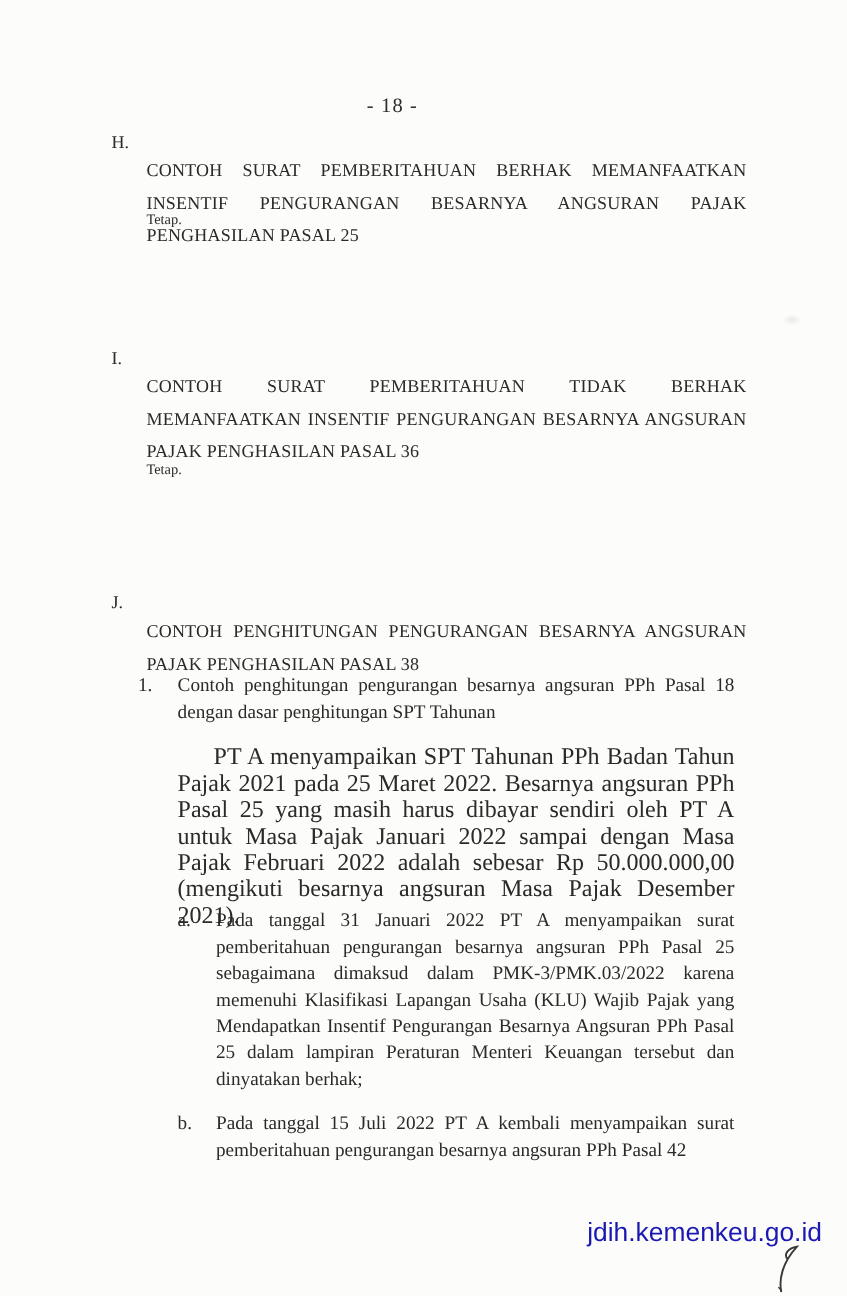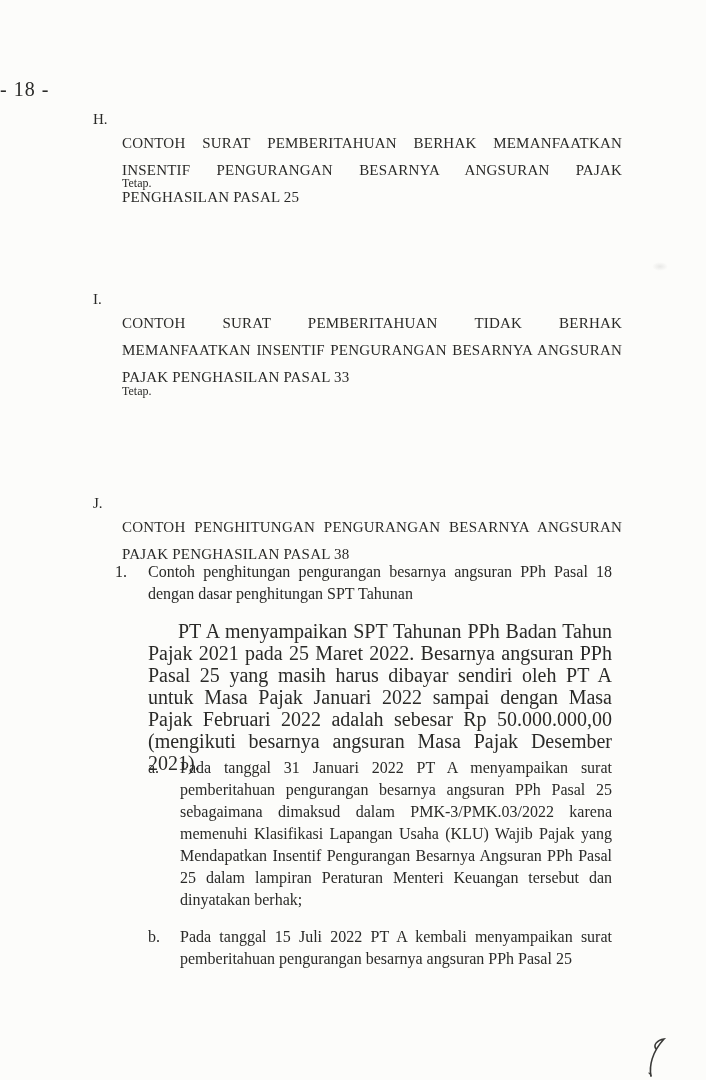--- a/index.html
+++ b/index.html
@@ -10,21 +10,22 @@
     background: #fcfcfa;
     font-family: "Liberation Serif", serif;
     color: #2a2a28;
     overflow: hidden;
   }
   .page-number {
     position: absolute;
     top: 78px;
     left: 0;
     width: 654px;
-    font-size: 20px;
+    text-align: center;
+    font-size: 17px;
     letter-spacing: 1px;
   }
   .section {
     position: absolute;
     left: 93px;
     width: 529px;
     display: flex;
     font-size: 15px;
     line-height: 27px;
   }
@@ -108,21 +109,21 @@
   <div class="page-number">- 18 -</div>
 
   <div class="section sec-h">
     <span class="letter">H.</span>
     <span class="title">CONTOH SURAT PEMBERITAHUAN BERHAK MEMANFAATKAN INSENTIF PENGURANGAN BESARNYA ANGSURAN PAJAK PENGHASILAN PASAL 25</span>
   </div>
   <div class="tetap tetap-h">Tetap.</div>
 
   <div class="section sec-i">
     <span class="letter">I.</span>
-    <span class="title">CONTOH SURAT PEMBERITAHUAN TIDAK BERHAK MEMANFAATKAN INSENTIF PENGURANGAN BESARNYA ANGSURAN PAJAK PENGHASILAN PASAL 33</span>
+    <span class="title">CONTOH SURAT PEMBERITAHUAN TIDAK BERHAK MEMANFAATKAN INSENTIF PENGURANGAN BESARNYA ANGSURAN PAJAK PENGHASILAN PASAL 36</span>
   </div>
   <div class="tetap tetap-i">Tetap.</div>
 
   <div class="smudge"></div>
 
   <div class="section sec-j">
     <span class="letter">J.</span>
     <span class="title">CONTOH PENGHITUNGAN PENGURANGAN BESARNYA ANGSURAN PAJAK PENGHASILAN PASAL 38</span>
   </div>
 
@@ -133,22 +134,23 @@
 
   <div class="para">PT A menyampaikan SPT Tahunan PPh Badan Tahun Pajak 2021 pada 25 Maret 2022. Besarnya angsuran PPh Pasal 25 yang masih harus dibayar sendiri oleh PT A untuk Masa Pajak Januari 2022 sampai dengan Masa Pajak Februari 2022 adalah sebesar Rp 50.000.000,00 (mengikuti besarnya angsuran Masa Pajak Desember 2021).</div>
 
   <div class="sub-item sub-a">
     <span class="sub-letter">a.</span>
     <span class="sub-text">Pada tanggal 31 Januari 2022 PT A menyampaikan surat pemberitahuan pengurangan besarnya angsuran PPh Pasal 25 sebagaimana dimaksud dalam PMK-3/PMK.03/2022 karena memenuhi Klasifikasi Lapangan Usaha (KLU) Wajib Pajak yang Mendapatkan Insentif Pengurangan Besarnya Angsuran PPh Pasal 25 dalam lampiran Peraturan Menteri Keuangan tersebut dan dinyatakan berhak;</span>
   </div>
 
   <div class="sub-item sub-b">
     <span class="sub-letter">b.</span>
-    <span class="sub-text">Pada tanggal 15 Juli 2022 PT A kembali menyampaikan surat pemberitahuan pengurangan besarnya angsuran PPh Pasal 25</span>
+    <span class="sub-text">Pada tanggal 15 Juli 2022 PT A kembali menyampaikan surat pemberitahuan pengurangan besarnya angsuran PPh Pasal 42</span>
   </div>
 
+  <a class="footer-link">jdih.kemenkeu.go.id</a>
 
   <svg class="paraf" viewBox="0 0 30 42">
     <path d="M9,40 C7,30 10,16 22,3 C15,4 11,9 14,13" fill="none" stroke="#3a3a38" stroke-width="1.6" stroke-linecap="round"></path>
     <path d="M9,40 C8.6,38.5 8,37.5 7,37" fill="none" stroke="#3a3a38" stroke-width="1.2" stroke-linecap="round"></path>
   </svg>
 
 </div>
 
 </body></html>

